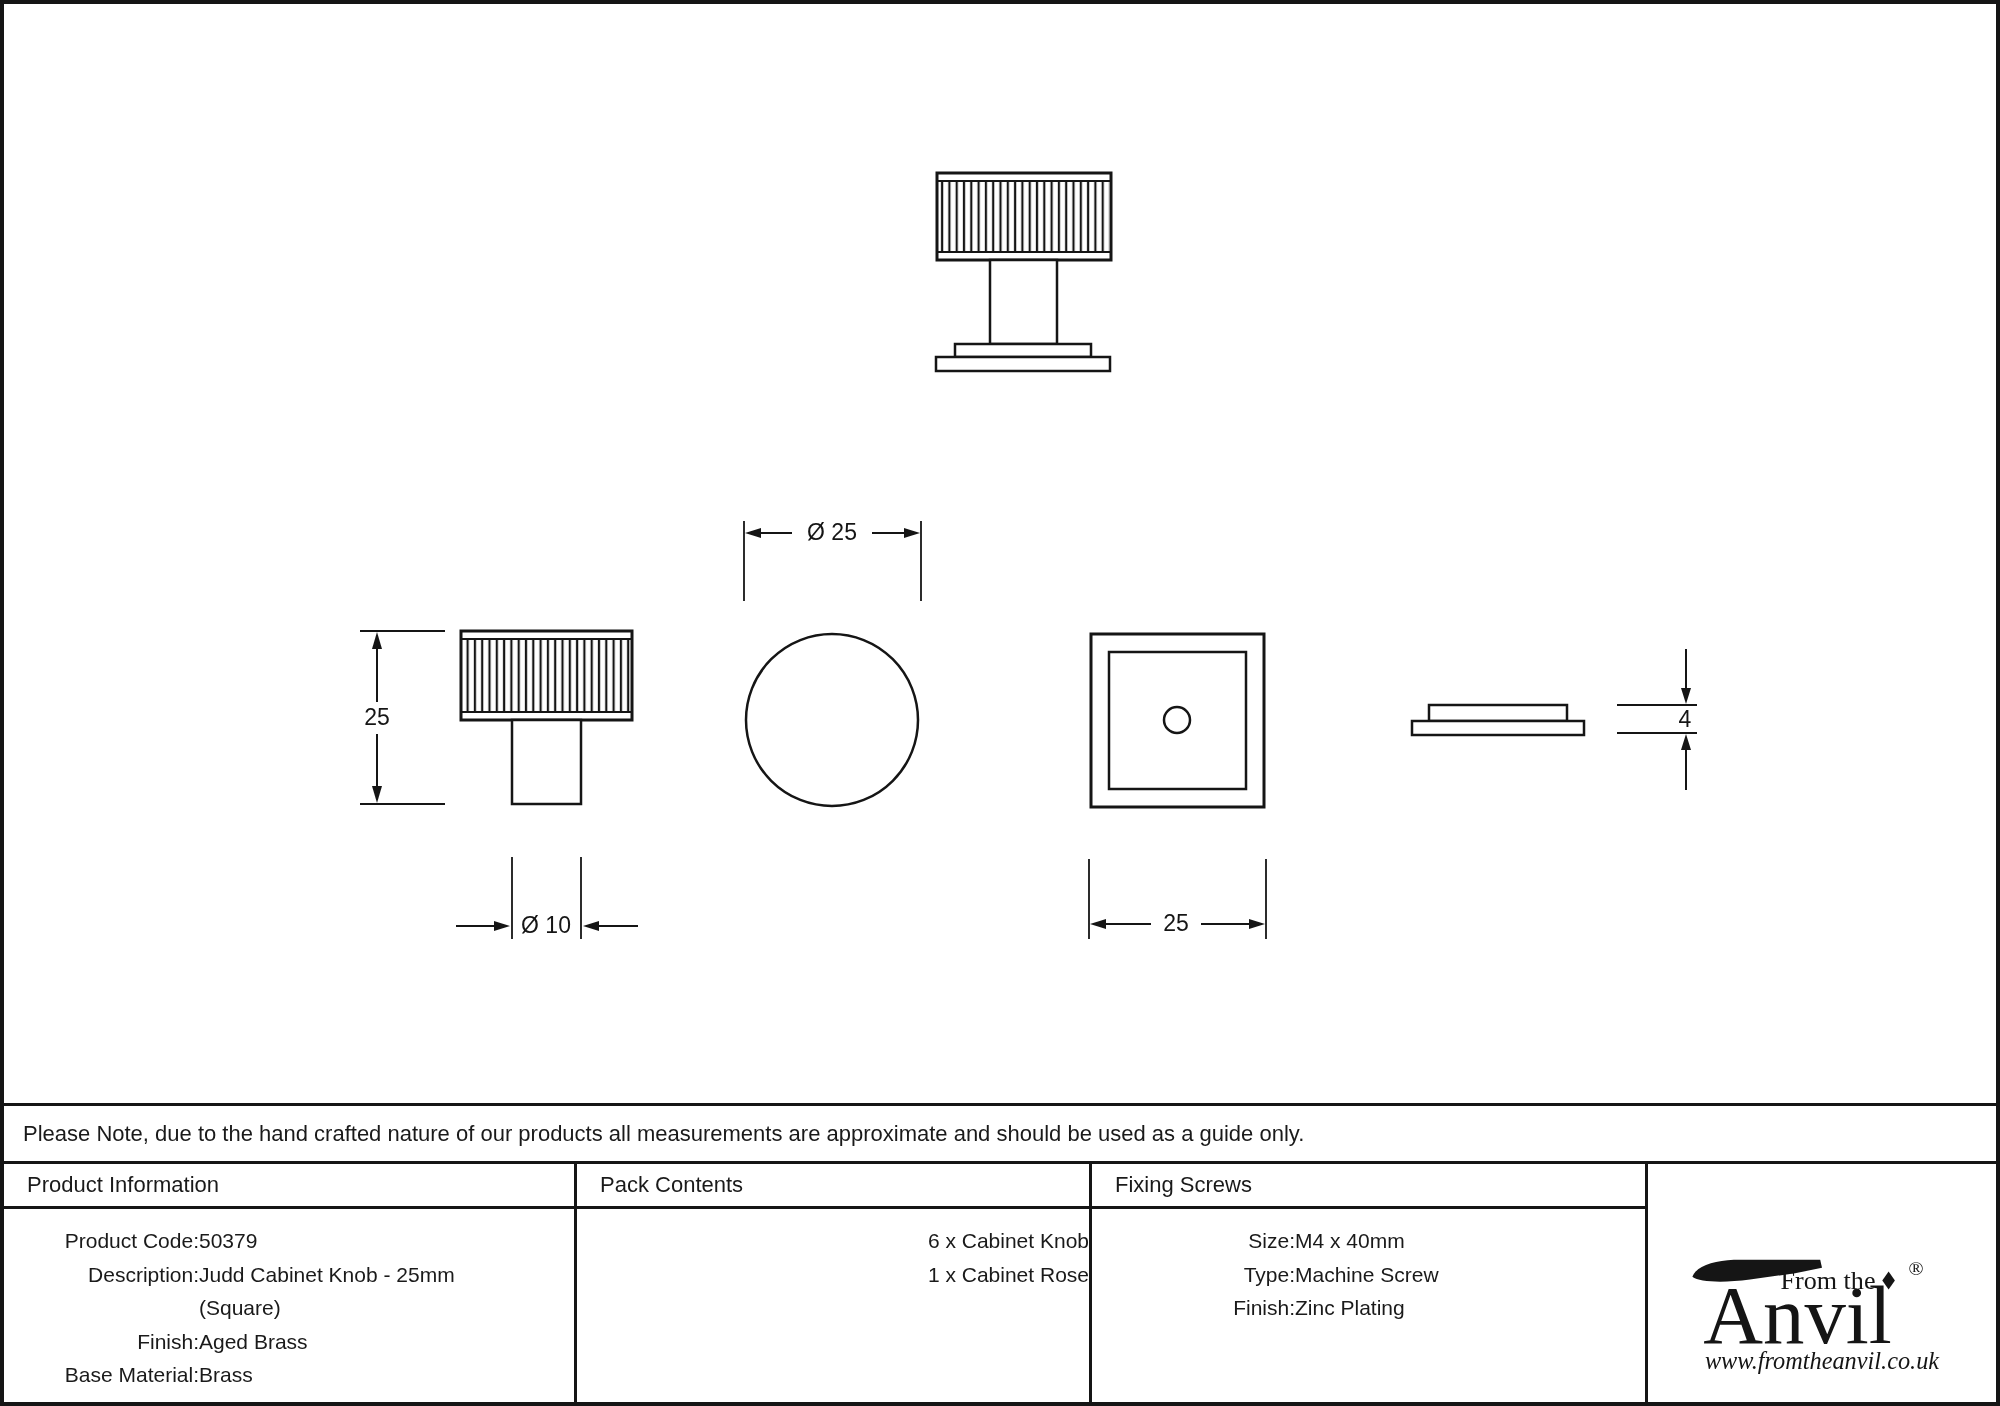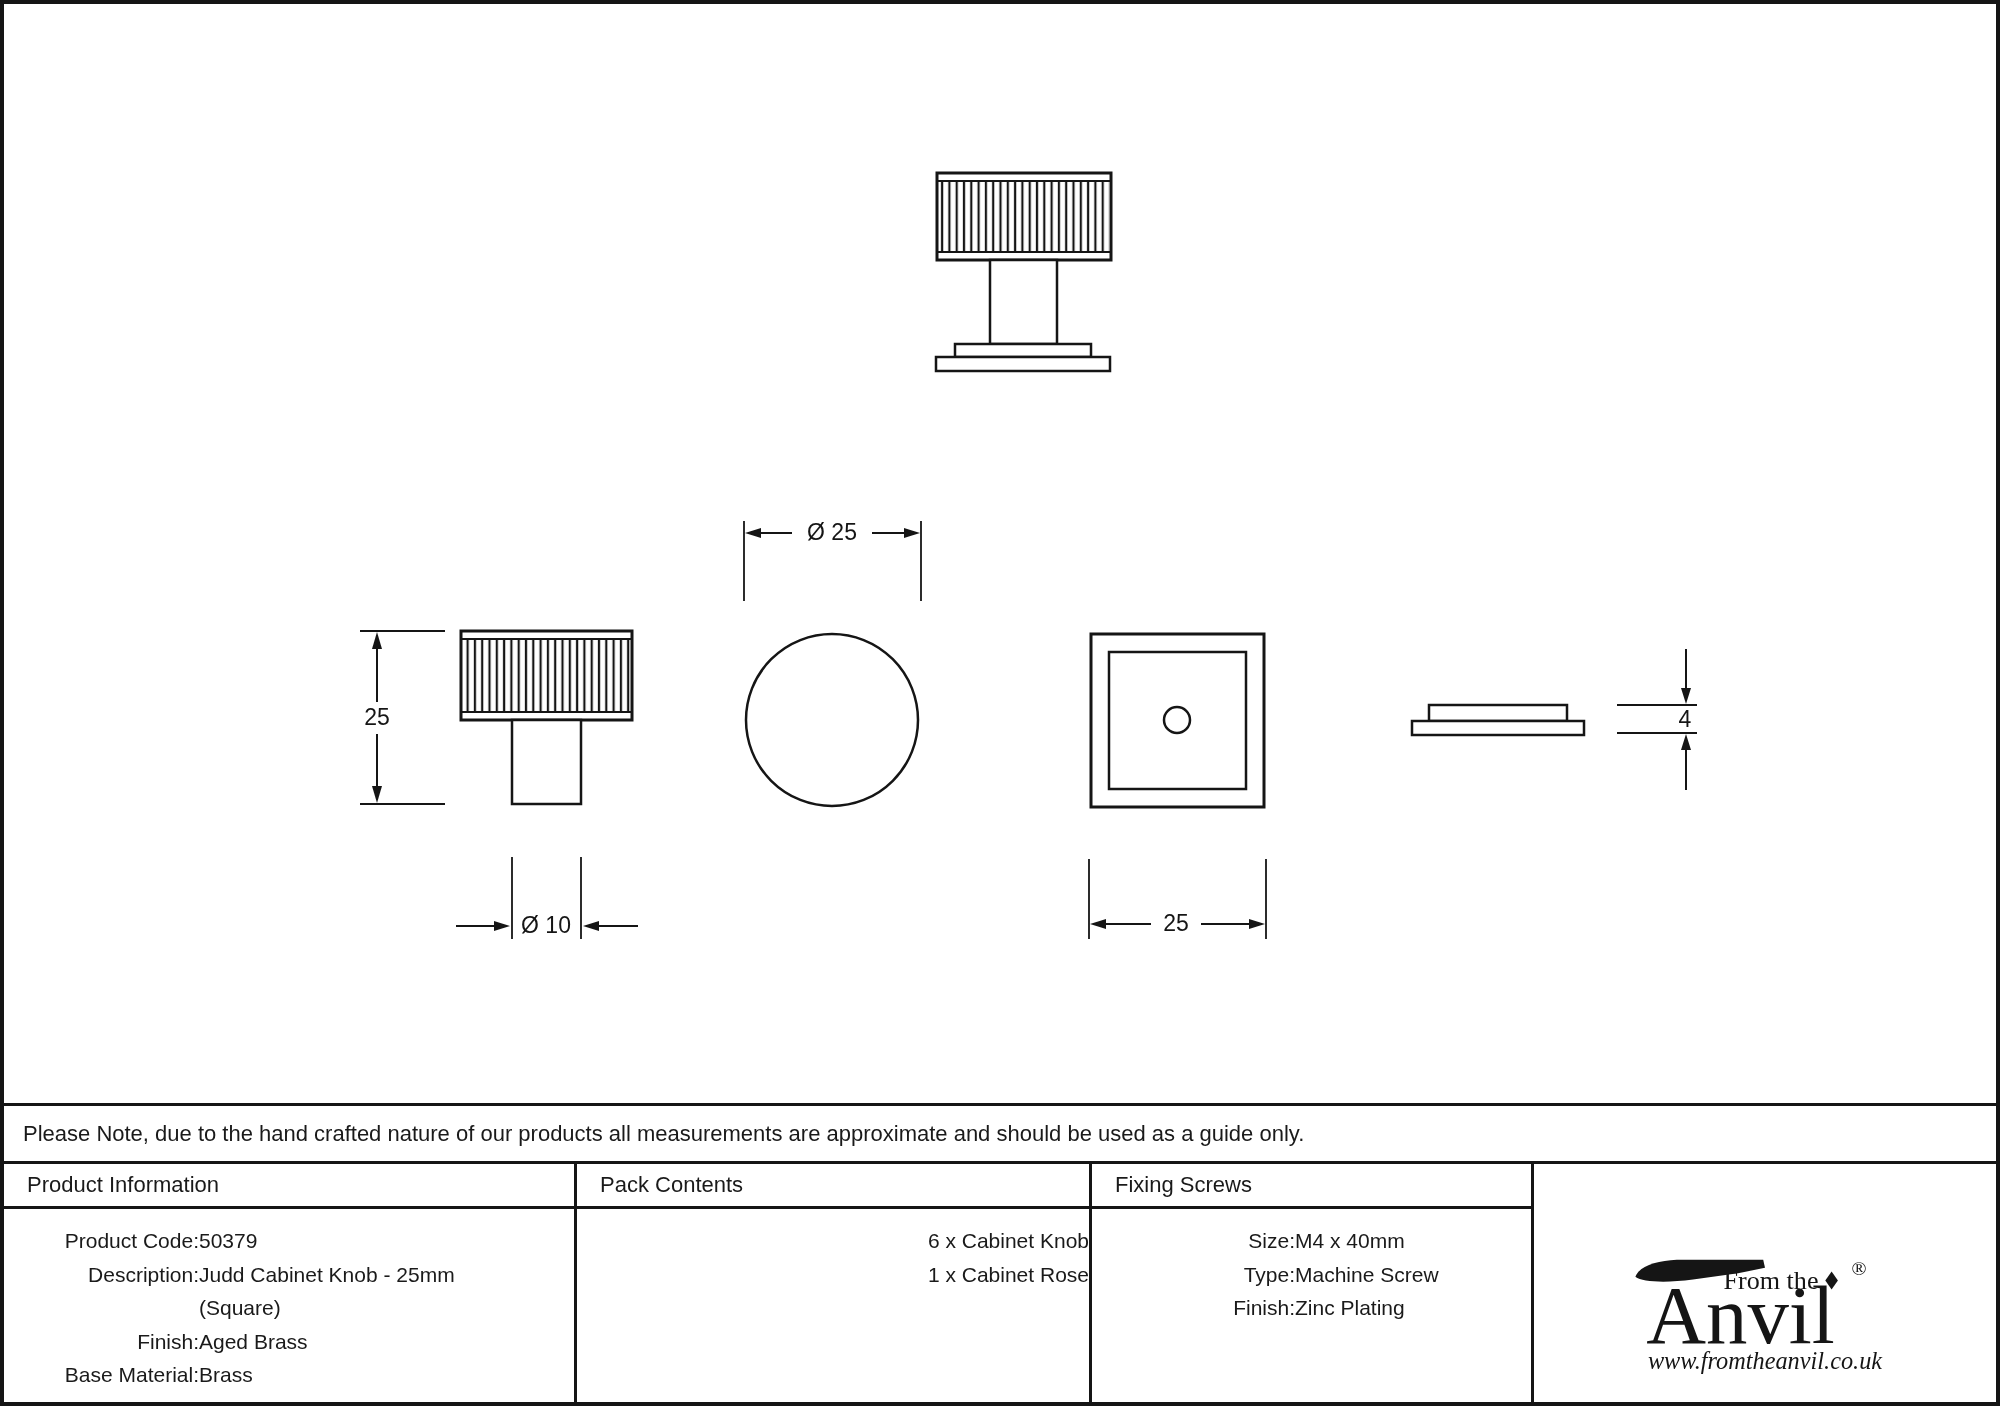--- a/index.html
+++ b/index.html
@@ -29,21 +29,21 @@
     padding-left:19px;font-size:22px;
   }
   .info-table{
     position:absolute;left:0;top:1160px;width:1992px;height:238px;
     display:flex;
     text-align:right;
   }
   .col{box-sizing:border-box;}
   .col1{width:570px;}
   .col2{width:515px;border-left:3px solid #151515;}
-  .col3{width:442px;border-left:3px solid #151515;}
+  .col3{width:556px;border-left:3px solid #151515;}
   .col4{flex:1;border-left:3px solid #151515;display:flex;align-items:flex-start;justify-content:center;}
   .col-header{
     height:45px;border-bottom:3px solid #151515;box-sizing:border-box;
     display:flex;align-items:center;padding-left:23px;font-size:22px;
   }
   .col-body{padding:15px 0 0 23px;font-size:21px;}
   .kv-row{display:flex;line-height:33.5px;}
   .kv-label{width:172px;flex-shrink:0;}
   .col3 .kv-label{width:180px;}
   .list-row{line-height:33.5px;}

